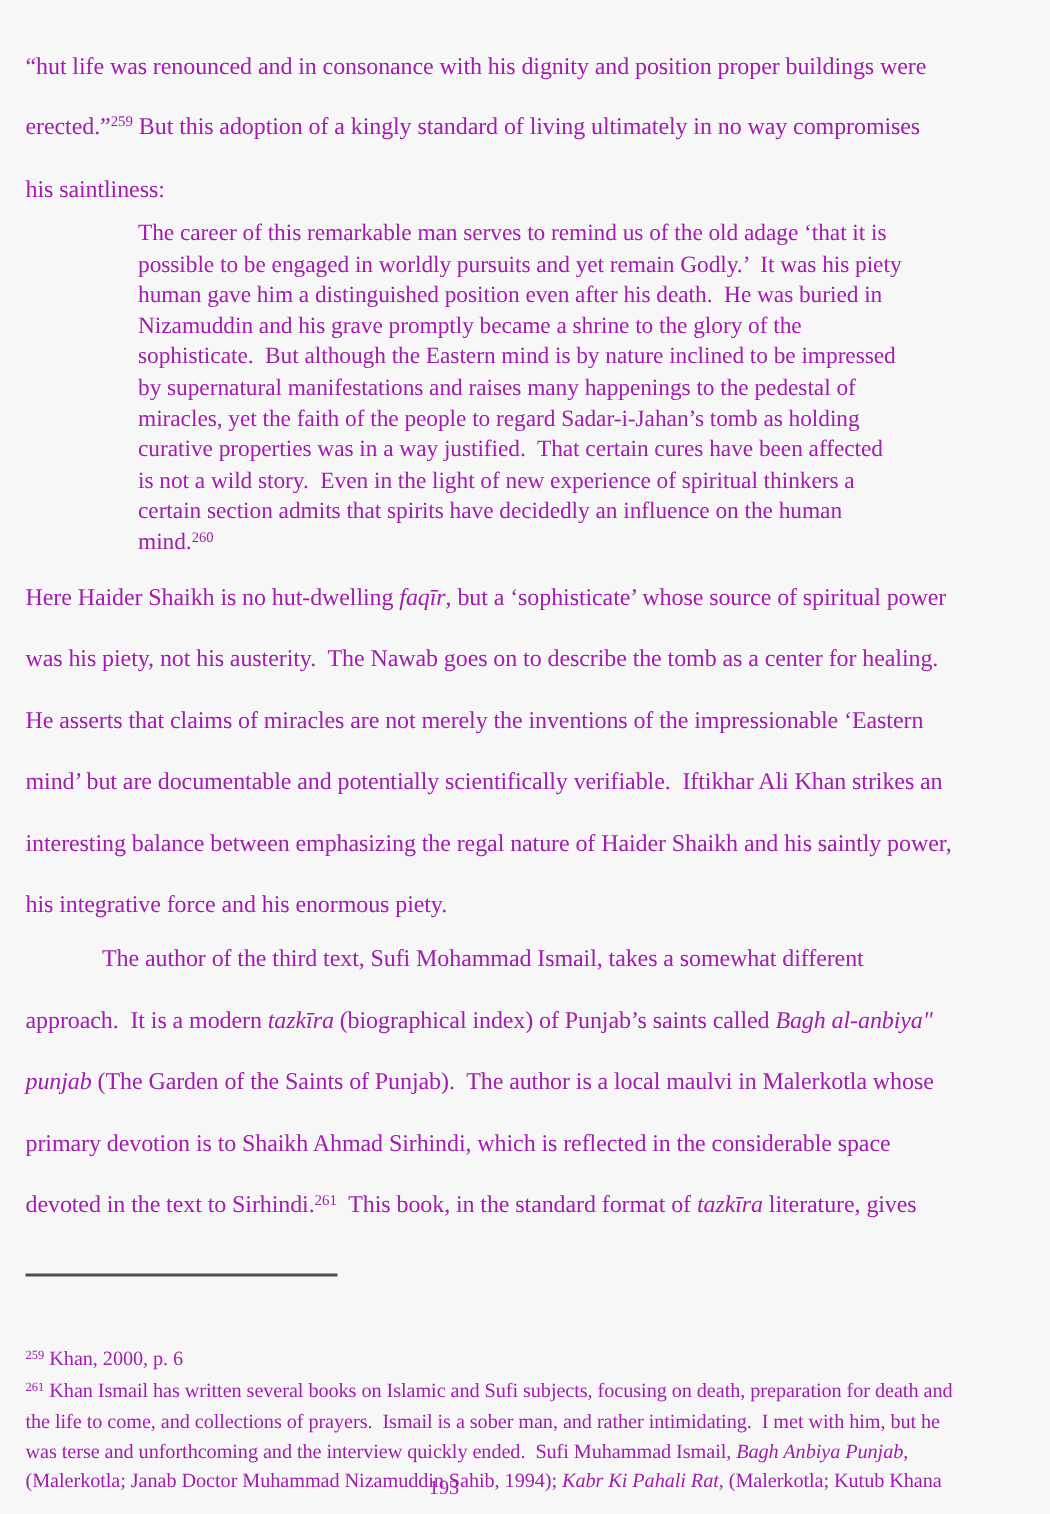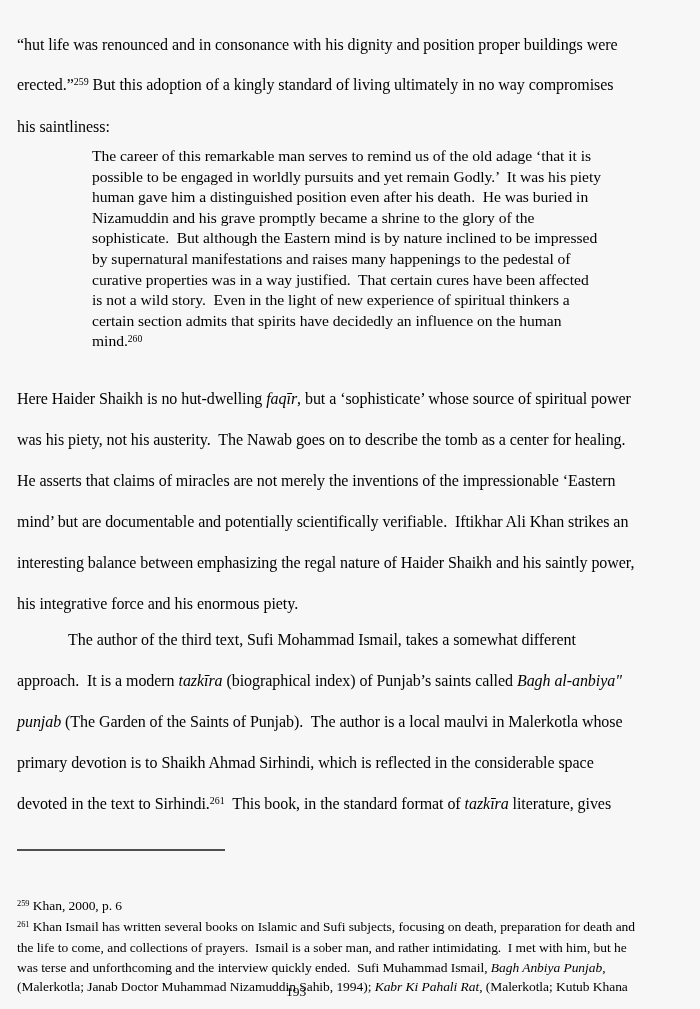--- a/index.html
+++ b/index.html
@@ -6,21 +6,21 @@
     margin: 0;
     padding: 0;
     background: #f7f7f7;
   }
   .page {
     position: relative;
     width: 700px;
     height: 1009px;
     background: #f7f7f7;
     overflow: hidden;
-    color: #000000;
+    color: #a21caf;
     font-family: "Liberation Serif", "DejaVu Serif", serif;
   }
   .line { white-space: pre; }
   .it { font-style: italic; }
   sup.fn {
     font-size: 0.62em;
     vertical-align: baseline;
     position: relative;
     top: -0.48em;
     letter-spacing: 0;
@@ -85,20 +85,21 @@
       <div class="line"><span>his saintliness:</span></div>
     </div>
 
   <div class="quote">
       <div class="line"><span>The career of this remarkable man serves to remind us of the old adage ‘that it is</span></div>
       <div class="line"><span>possible to be engaged in worldly pursuits and yet remain Godly.’  It was his piety</span></div>
       <div class="line"><span>human gave him a distinguished position even after his death.  He was buried in</span></div>
       <div class="line"><span>Nizamuddin and his grave promptly became a shrine to the glory of the</span></div>
       <div class="line"><span>sophisticate.  But although the Eastern mind is by nature inclined to be impressed</span></div>
       <div class="line"><span>by supernatural manifestations and raises many happenings to the pedestal of</span></div>
+      <div class="line"><span>miracles, yet the faith of the people to regard Sadar-i-Jahan’s tomb as holding</span></div>
       <div class="line"><span>curative properties was in a way justified.  That certain cures have been affected</span></div>
       <div class="line"><span>is not a wild story.  Even in the light of new experience of spiritual thinkers a</span></div>
       <div class="line"><span>certain section admits that spirits have decidedly an influence on the human</span></div>
       <div class="line"><span>mind.</span><sup class="fn">260</sup></div>
     </div>
 
   <div class="body-para" id="para2">
       <div class="line"><span>Here Haider Shaikh is no hut-dwelling </span><span class="it">faqīr</span><span>, but a ‘sophisticate’ whose source of spiritual power</span></div>
       <div class="line"><span>was his piety, not his austerity.  The Nawab goes on to describe the tomb as a center for healing.</span></div>
       <div class="line"><span>He asserts that claims of miracles are not merely the inventions of the impressionable ‘Eastern</span></div>

